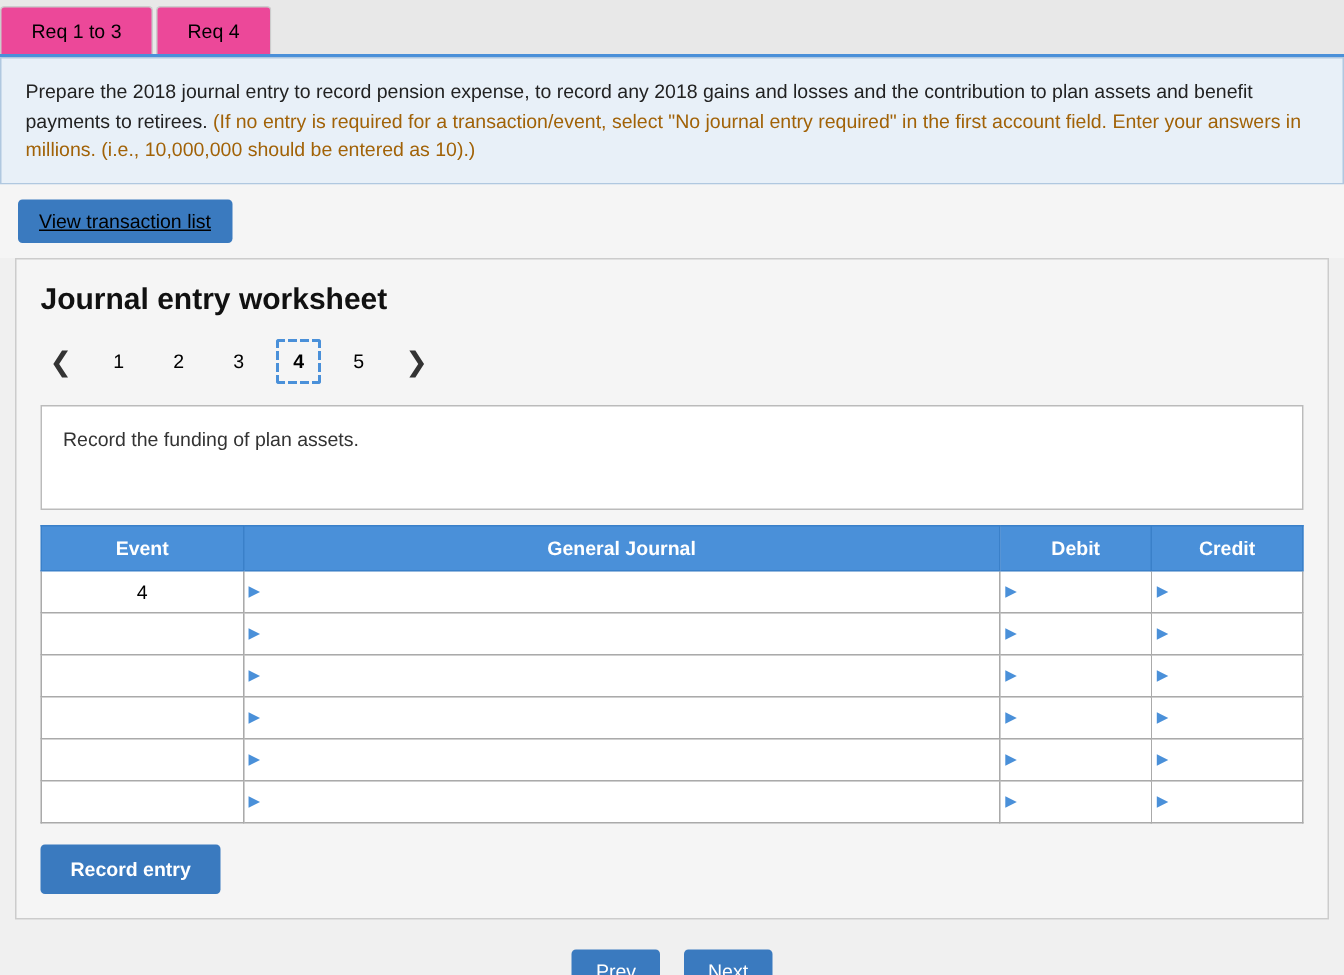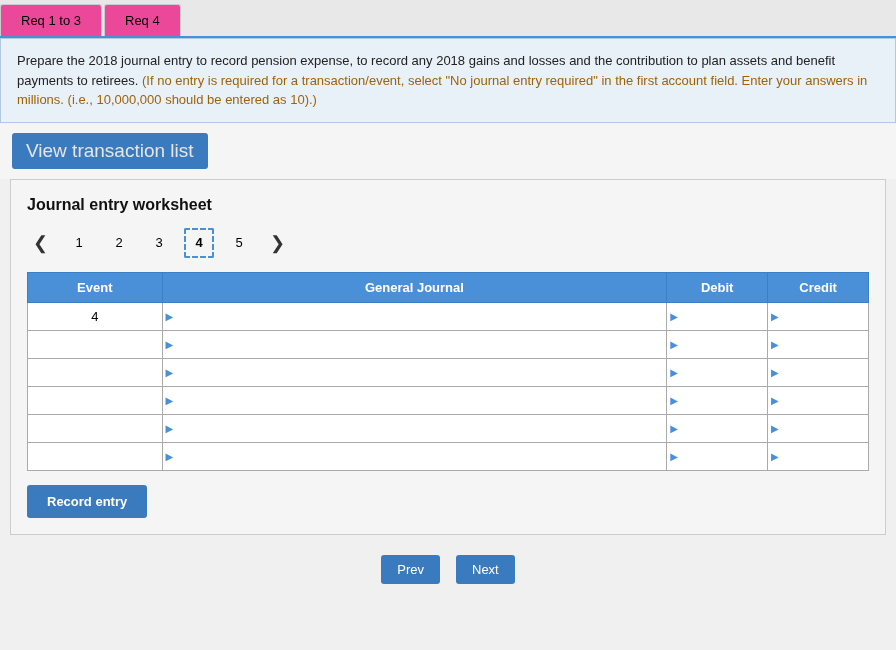--- a/index.html
+++ b/index.html
@@ -48,37 +48,38 @@
       color: #a16207;
     }
 
     
     .toolbar {
       padding: 10px 12px;
       background: #f5f5f5;
     }
     .btn-blue {
       background: #3a7abf;
-      color: #e5e5e5;
+      color: #000000;
       border: none;
       padding: 7px 14px;
       border-radius: 3px;
       cursor: pointer;
-      font-size: 19px;
+      font-size: 13px;
+      text-decoration: underline;
     }
 
     
     .worksheet-container {
       background: #f5f5f5;
       margin: 0 10px 10px 10px;
       border: 1px solid #ccc;
       padding: 16px;
     }
     .worksheet-title {
-      font-size: 16px;
+      font-size: 20px;
       font-weight: bold;
       margin-bottom: 14px;
       color: #111;
     }
 
     
     .page-nav {
       display: flex;
       align-items: center;
       gap: 10px;
@@ -232,20 +233,23 @@
   <div class="page-nav">
     <span class="nav-arrow">❮</span>
     <span class="page-num">1</span>
     <span class="page-num">2</span>
     <span class="page-num">3</span>
     <span class="page-num active">4</span>
     <span class="page-num">5</span>
     <span class="nav-arrow">❯</span>
   </div>
 
+  <div class="description-box">
+    <span>Record the funding of plan assets.</span>
+  </div>
 
 
   <table class="journal-table">
     <thead>
       <tr>
         <th style="width:80px">Event</th>
         <th style="width:60%">General Journal</th>
         <th style="width:12%">Debit</th>
         <th style="width:12%">Credit</th>
       </tr>

